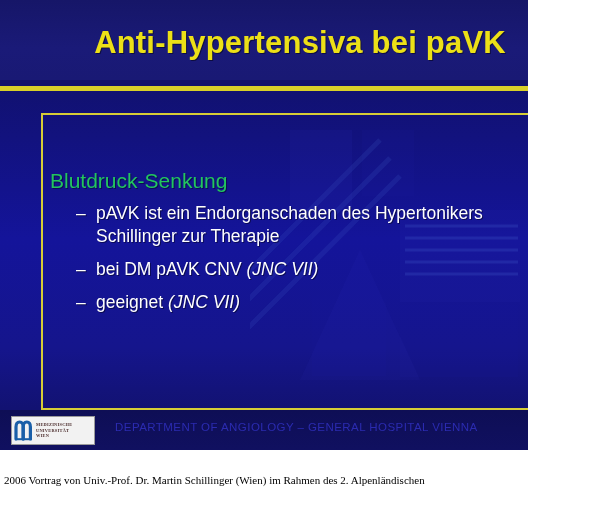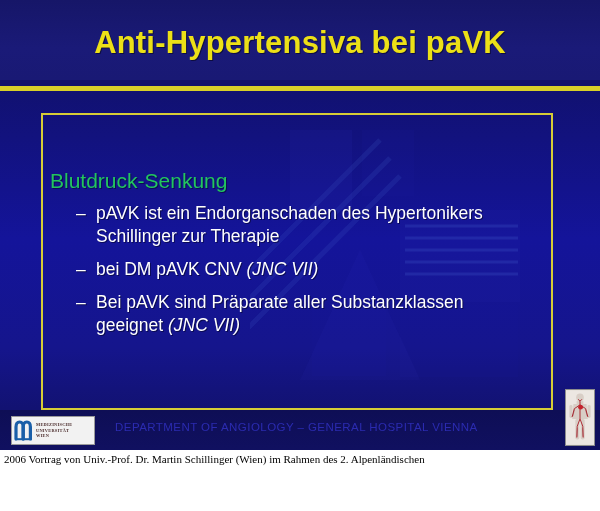--- a/index.html
+++ b/index.html
@@ -10,21 +10,21 @@
   body {
     width: 600px;
     height: 511px;
     font-family: "Liberation Sans", sans-serif;
     overflow: hidden;
   }
 
   
   .slide {
     position: relative;
-    width: 600px;
+    width: 528px;
     height: 450px;
     background: #12126a;
     overflow: hidden;
   }
 
   .slide-bg-top {
     position: absolute;
     left: 0; top: 0;
     width: 600px; height: 80px;
     background: linear-gradient(180deg, #161668 0%, #1a1a78 60%, #191974 100%);
@@ -173,21 +173,21 @@
   
   .caption {
     position: absolute;
     left: 0; top: 450px;
     width: 536px; height: 61px;
     background: #ffffff;
     color: #000000;
     font-family: "Liberation Serif", serif;
     font-size: 11px;
     line-height: 15px;
-    padding: 2px 4px 0 4px;
+    padding: 23px 4px 0 4px;
     box-sizing: border-box;
   }
 </style>
 </head>
 <body>
 
 <div class="slide">
 
   <div class="slide-bg-top"></div>
   <div class="slide-bg-body"></div>
@@ -237,21 +237,20 @@
     <div class="bullet">
       <span class="bullet-dash">–</span>
       <span class="bullet-text">
         <span class="bullet-line2"><span>bei DM pAVK CNV </span><i>(JNC VII)</i></span>
       </span>
     </div>
 
     <div class="bullet">
       <span class="bullet-dash">–</span>
       <span class="bullet-text">
-        <span>Bei pAVK sind Präparate aller Substanzklassen</span>
         <span class="bullet-line2"><span>geeignet </span><i>(JNC VII)</i></span>
       </span>
     </div>
 
   </div>
 
   <div class="footer-band"></div>
 
   <div class="dept-text">DEPARTMENT OF ANGIOLOGY – GENERAL HOSPITAL VIENNA</div>
 

